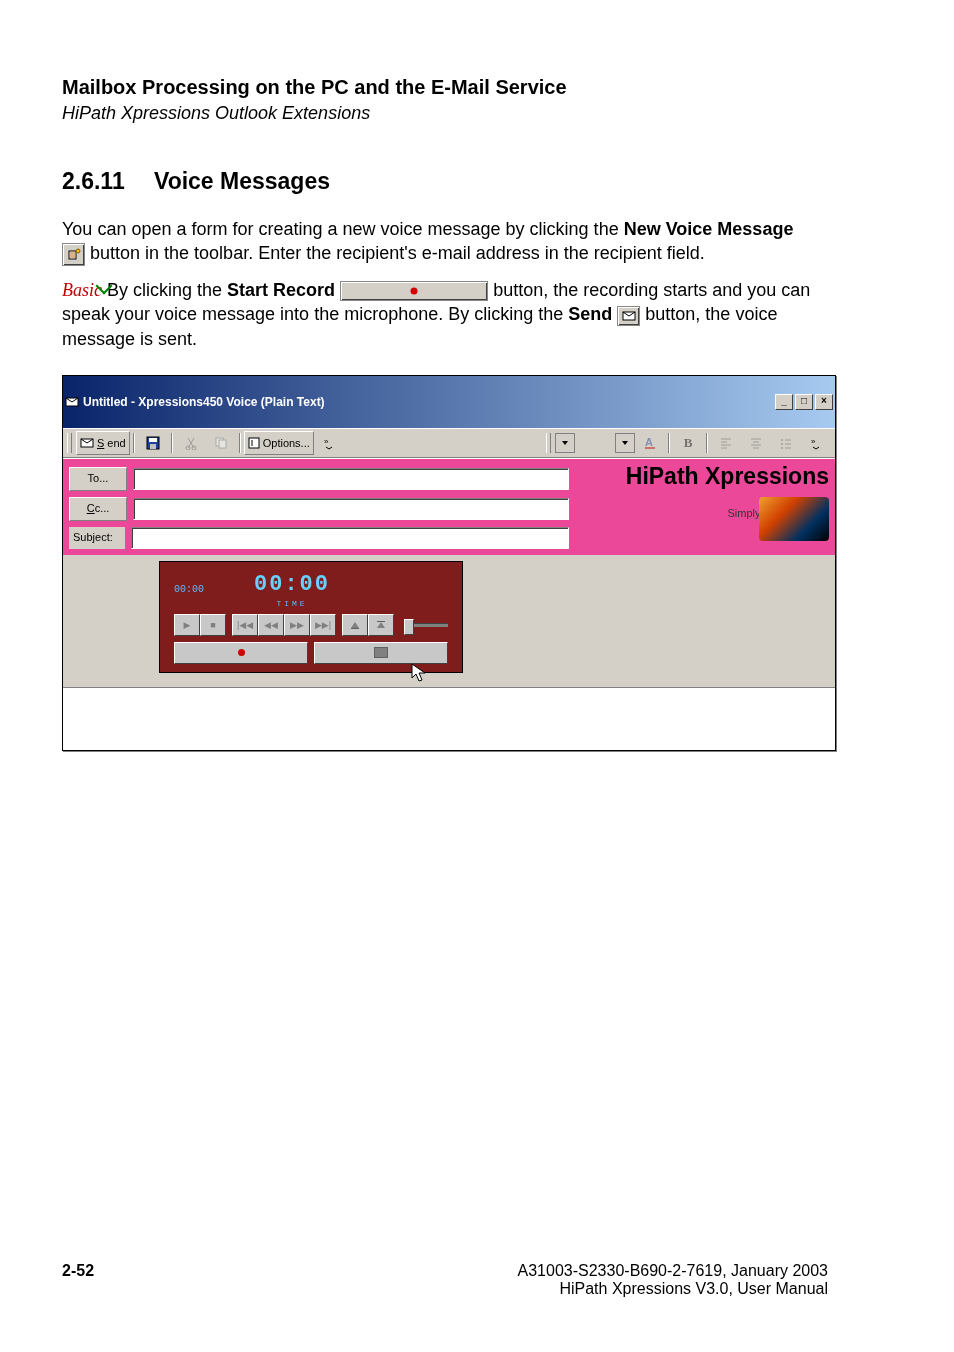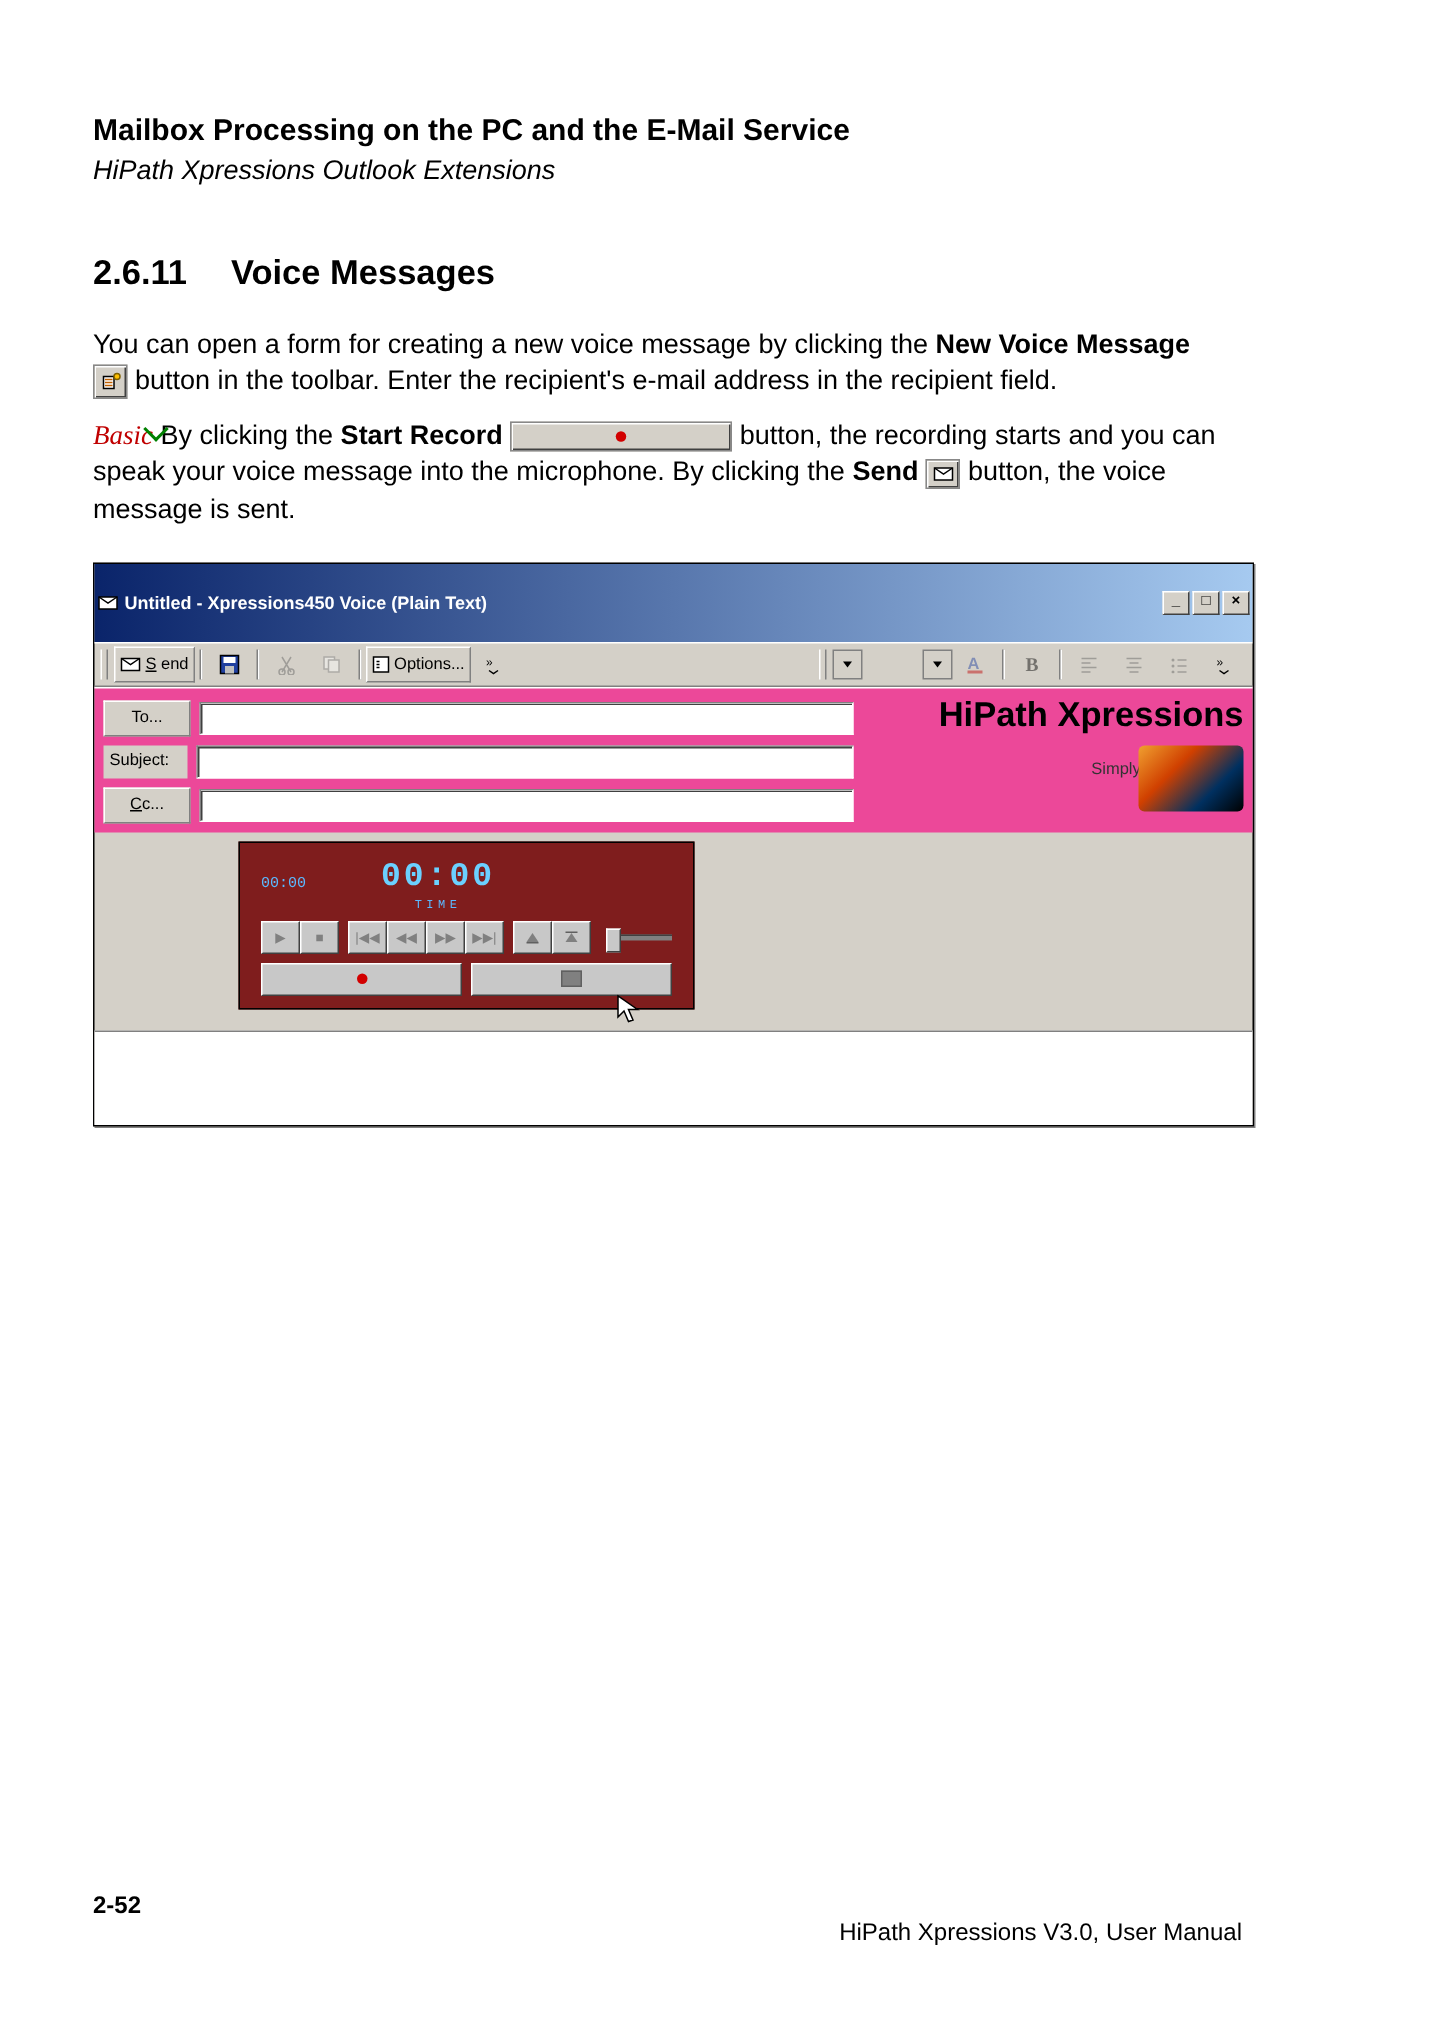--- a/index.html
+++ b/index.html
@@ -204,25 +204,25 @@
         </span>
     </div>
 
     <div class="client">
       <div class="left-form">
         <div class="row">
           <div class="lbl"><span>To...</span></div>
           <div class="field"></div>
         </div>
         <div class="row">
+          <div class="lbl"><u>C</u>c...</div>
+          <div class="field"></div>
+        </div>
+        <div class="row">
           <div class="lbl flat"><span>Subject:</span></div>
-          <div class="field"></div>
-        </div>
-        <div class="row">
-          <div class="lbl"><u>C</u>c...</div>
           <div class="field"></div>
         </div>
       </div>
       <div class="right-brand">
         <div class="brand-title">HiPath Xpressions</div>
         <div class="brand-sub">Simply communicate</div>
         <div class="brand-img"></div>
       </div>
     </div>
 
@@ -270,17 +270,17 @@
       <svg class="cursor" style="left:348px;top:108px" viewBox="0 0 16 20">
           <path d="M1 1l0 14 4-4 3 7 3-1-3-7 6 0z" fill="#fff" stroke="#000"></path>
         </svg>
     </div>
     <div class="whitearea"></div>
   </div>
 
   <div class="footer">
     <span class="page-num">2-52</span>
     <span class="docinfo">
-      <br>
+      <span>A31003-S2330-B690-2-7619, January 2003</span><br>
       <span>HiPath Xpressions V3.0, User Manual</span>
     </span>
   </div>
 </div>
 
 </body></html>

